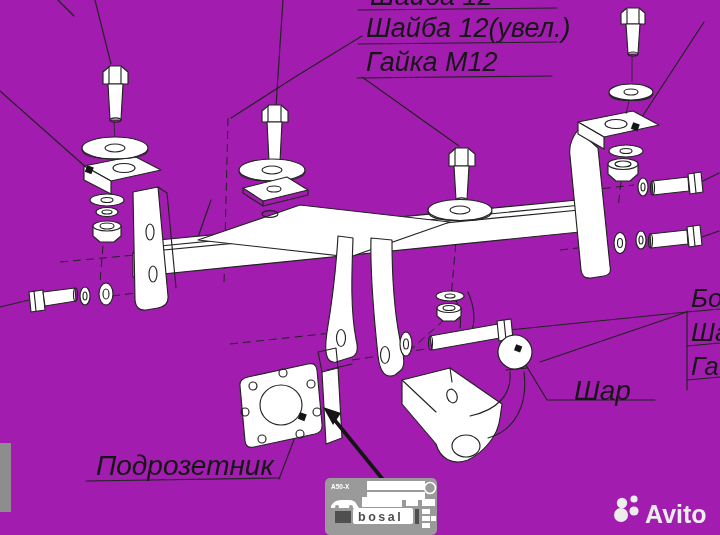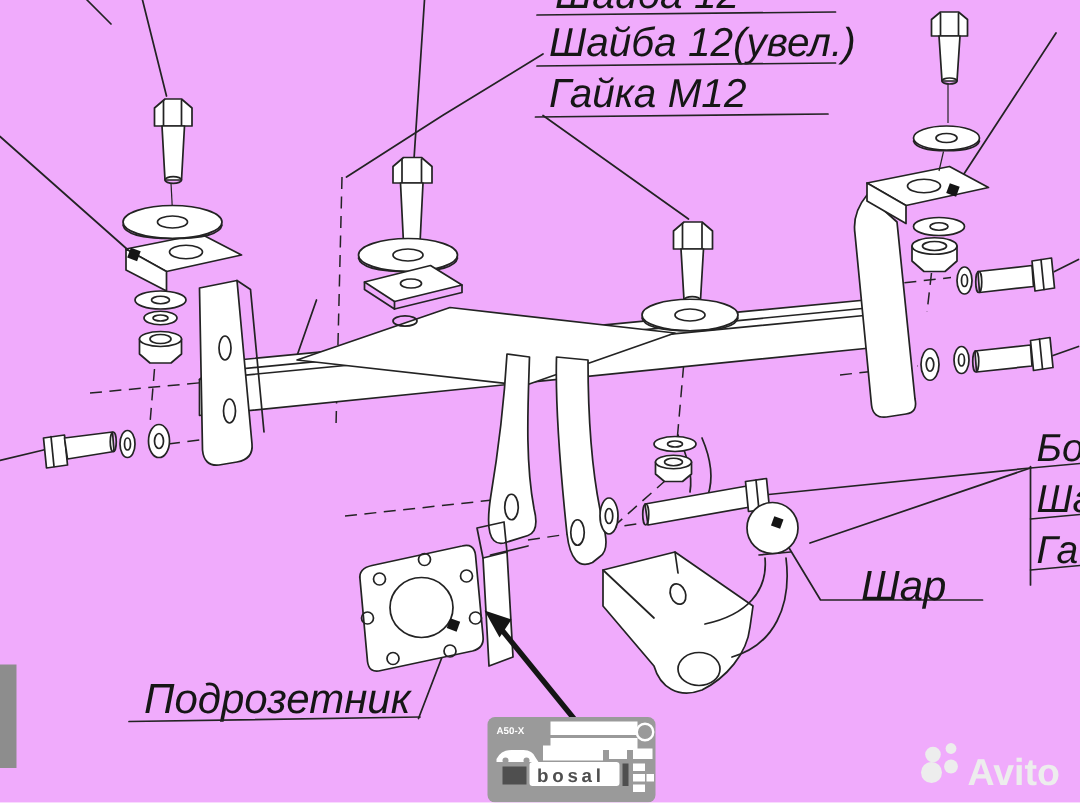--- a/index.html
+++ b/index.html
@@ -1,16 +1,16 @@
 <!DOCTYPE html>
 <html><head>
 <meta charset="utf-8">
 <style>
   html,body{margin:0;padding:0;background:#fff;}
-  #stage{position:relative;width:720px;height:535px;background:#f0abfc;overflow:hidden;
+  #stage{position:relative;width:720px;height:535px;background:#a21caf;overflow:hidden;
          font-family:"Liberation Sans",sans-serif;}
   svg{position:absolute;left:0;top:0;}
   .ln{stroke:#232323;stroke-width:1.15;fill:none;stroke-linejoin:round;stroke-linecap:round;}
   .fw{stroke:#232323;stroke-width:1.15;fill:#ffffff;stroke-linejoin:round;}
   .thin{stroke:#232323;stroke-width:0.8;fill:none;}
   .dash{stroke:#232323;stroke-width:1;fill:none;stroke-dasharray:8 5;}
   .dot{fill:#151515;stroke:none;}
   text.t{font-family:"Liberation Sans",sans-serif;font-style:italic;fill:#161616;}
   text.stk{font-family:"Liberation Sans",sans-serif;font-style:normal;}
   .wm{font-family:"Liberation Sans",sans-serif;font-weight:bold;fill:#ededed;}

